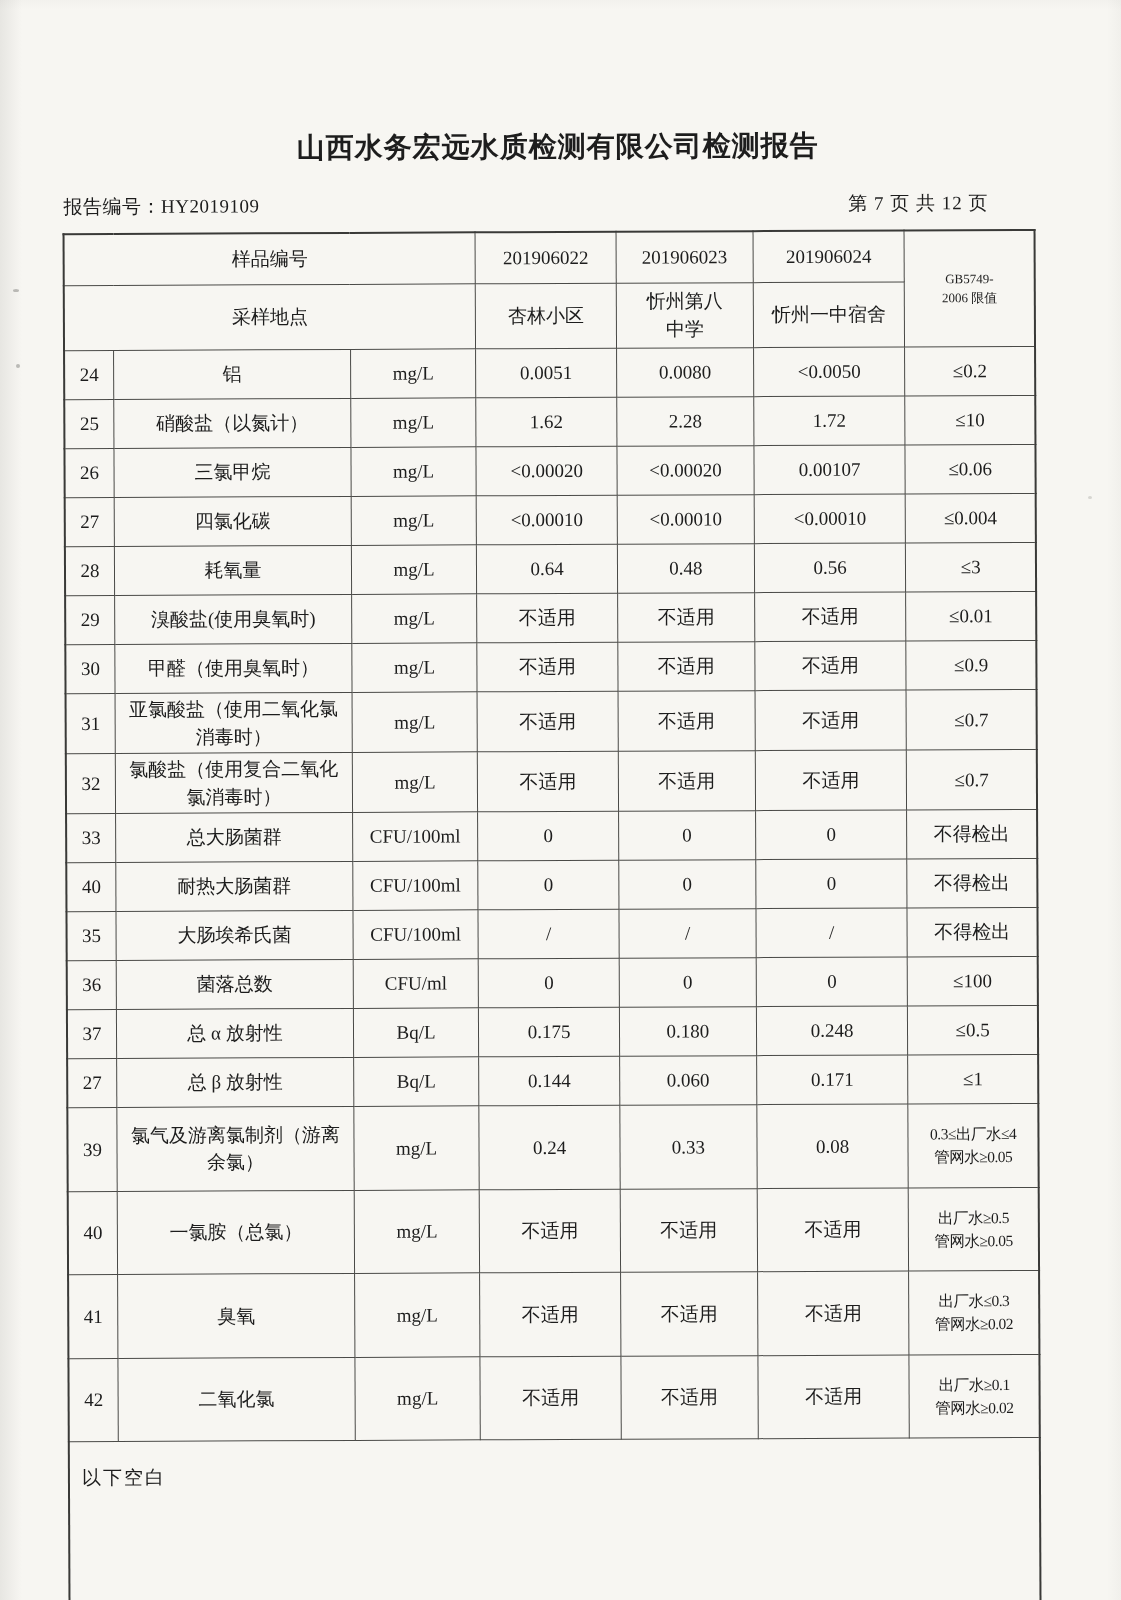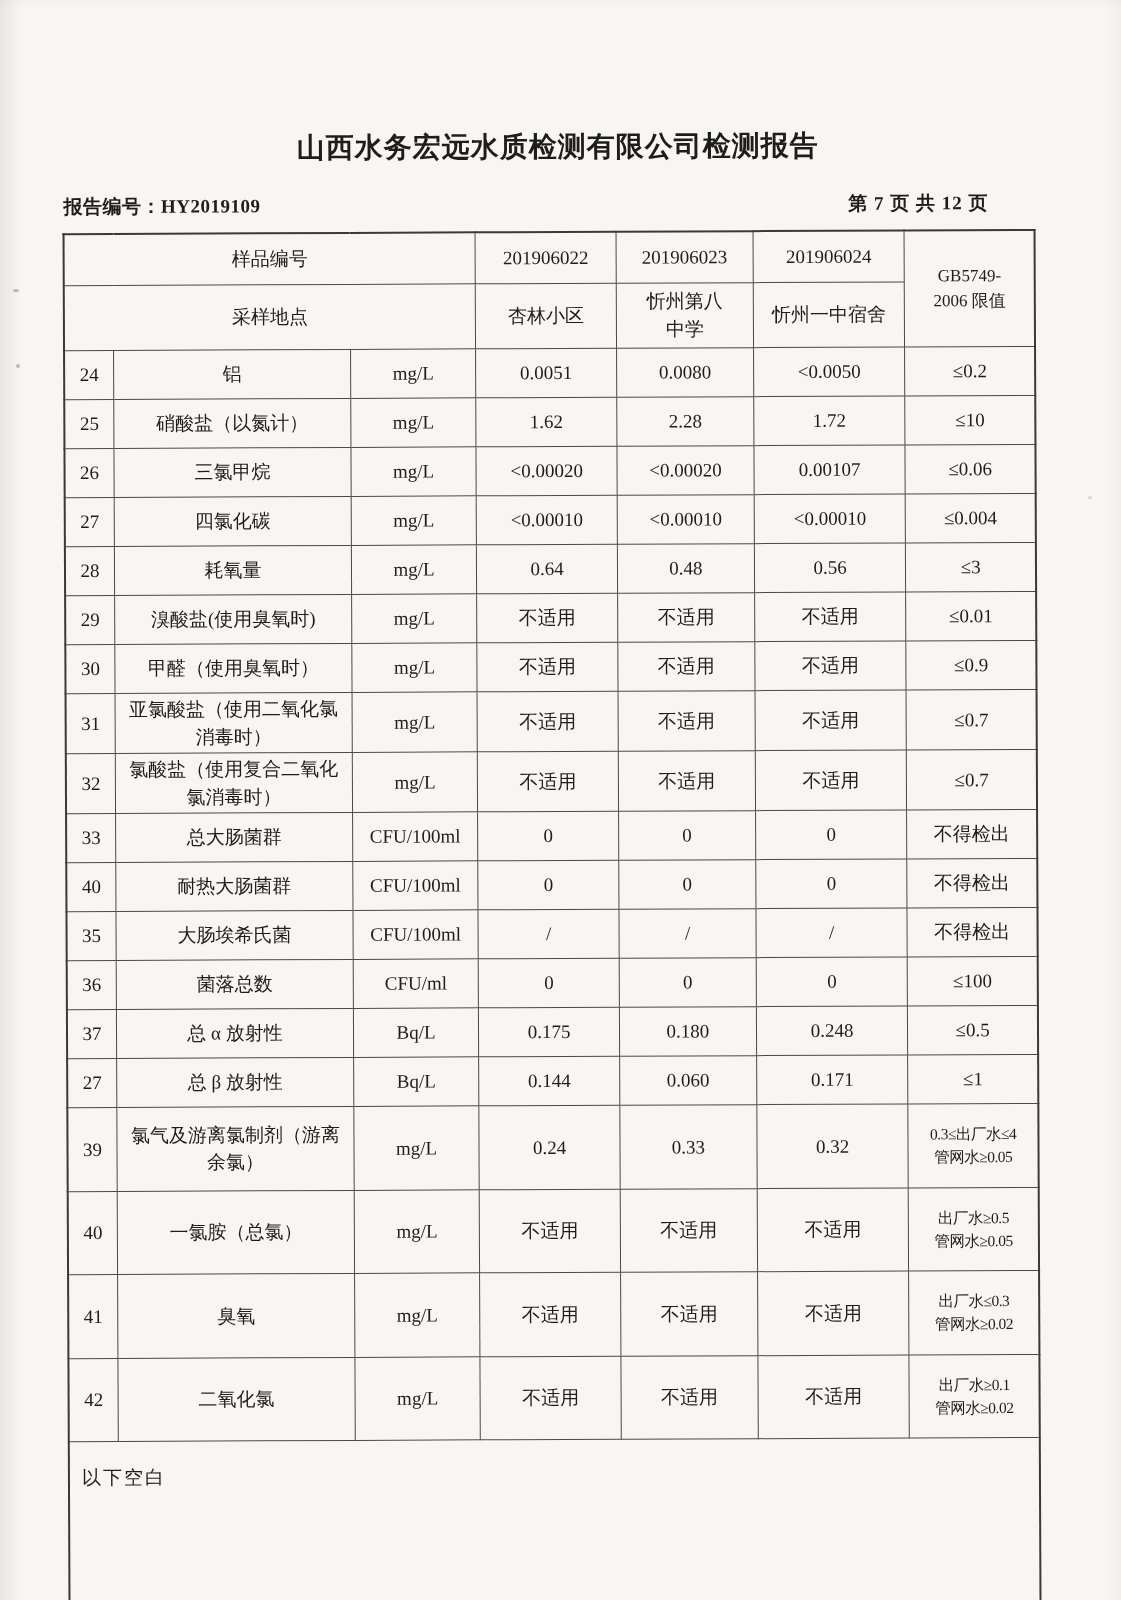--- a/index.html
+++ b/index.html
@@ -50,22 +50,22 @@
     letter-spacing: 1px;
   }
 
   .meta-row {
     display: flex;
     justify-content: space-between;
     align-items: flex-end;
     margin: 26px 130px 0 66px;
     font-size: 19px;
   }
-  .meta-left { letter-spacing: 0.5px; font-weight: bold; }
-  .meta-right { letter-spacing: 1px; font-weight: bold; }
+  .meta-left { letter-spacing: 0.5px; }
+  .meta-right { letter-spacing: 1px; }
 
   table.report {
     margin: 13px 0 0 65px;
     width: 973px;
     border-collapse: collapse;
     table-layout: fixed;
     border: 2.5px solid #3a3a38;
     font-size: 19px;
   }
   table.report td, table.report th {
@@ -83,21 +83,21 @@
   col.c-s1    { width: 14.5%; }
   col.c-s2    { width: 14.1%; }
   col.c-s3    { width: 15.6%; }
   col.c-limit { width: 13.4%; }
 
   tr.hdr-row1 td { height: 46px; }
   tr.hdr-row2 td { height: 60px; }
   td.limit-head {
     vertical-align: middle;
     line-height: 2.4;
-    font-size: 17px;
+    font-size: 13px;
     margin-left: 15px;
   }
   td.loc-cell, td.limit-cell { white-space: pre-line; }
 
   tr.data-row td { height: 44px; }
   td.name-cell {
     text-align: left;
     padding-left: 13px;
     padding-right: 6px;
   }
@@ -312,21 +312,21 @@
     <td class="limit-cell">0.171</td>
     <td class="limit-cell">≤1</td>
   </tr>
 
   <tr class="data-row">
     <td>39</td>
     <td class="name-cell">氯气及游离氯制剂（游离余氯）</td>
     <td>mg/L</td>
     <td>0.24</td>
     <td>0.33</td>
-    <td class="limit-cell">0.32</td>
+    <td class="limit-cell">0.08</td>
     <td class="limit-cell multiline">0.3≤出厂水≤4
 管网水≥0.05</td>
   </tr>
 
   <tr class="data-row">
     <td>40</td>
     <td class="name-cell">一氯胺（总氯）</td>
     <td>mg/L</td>
     <td>不适用</td>
     <td>不适用</td>

